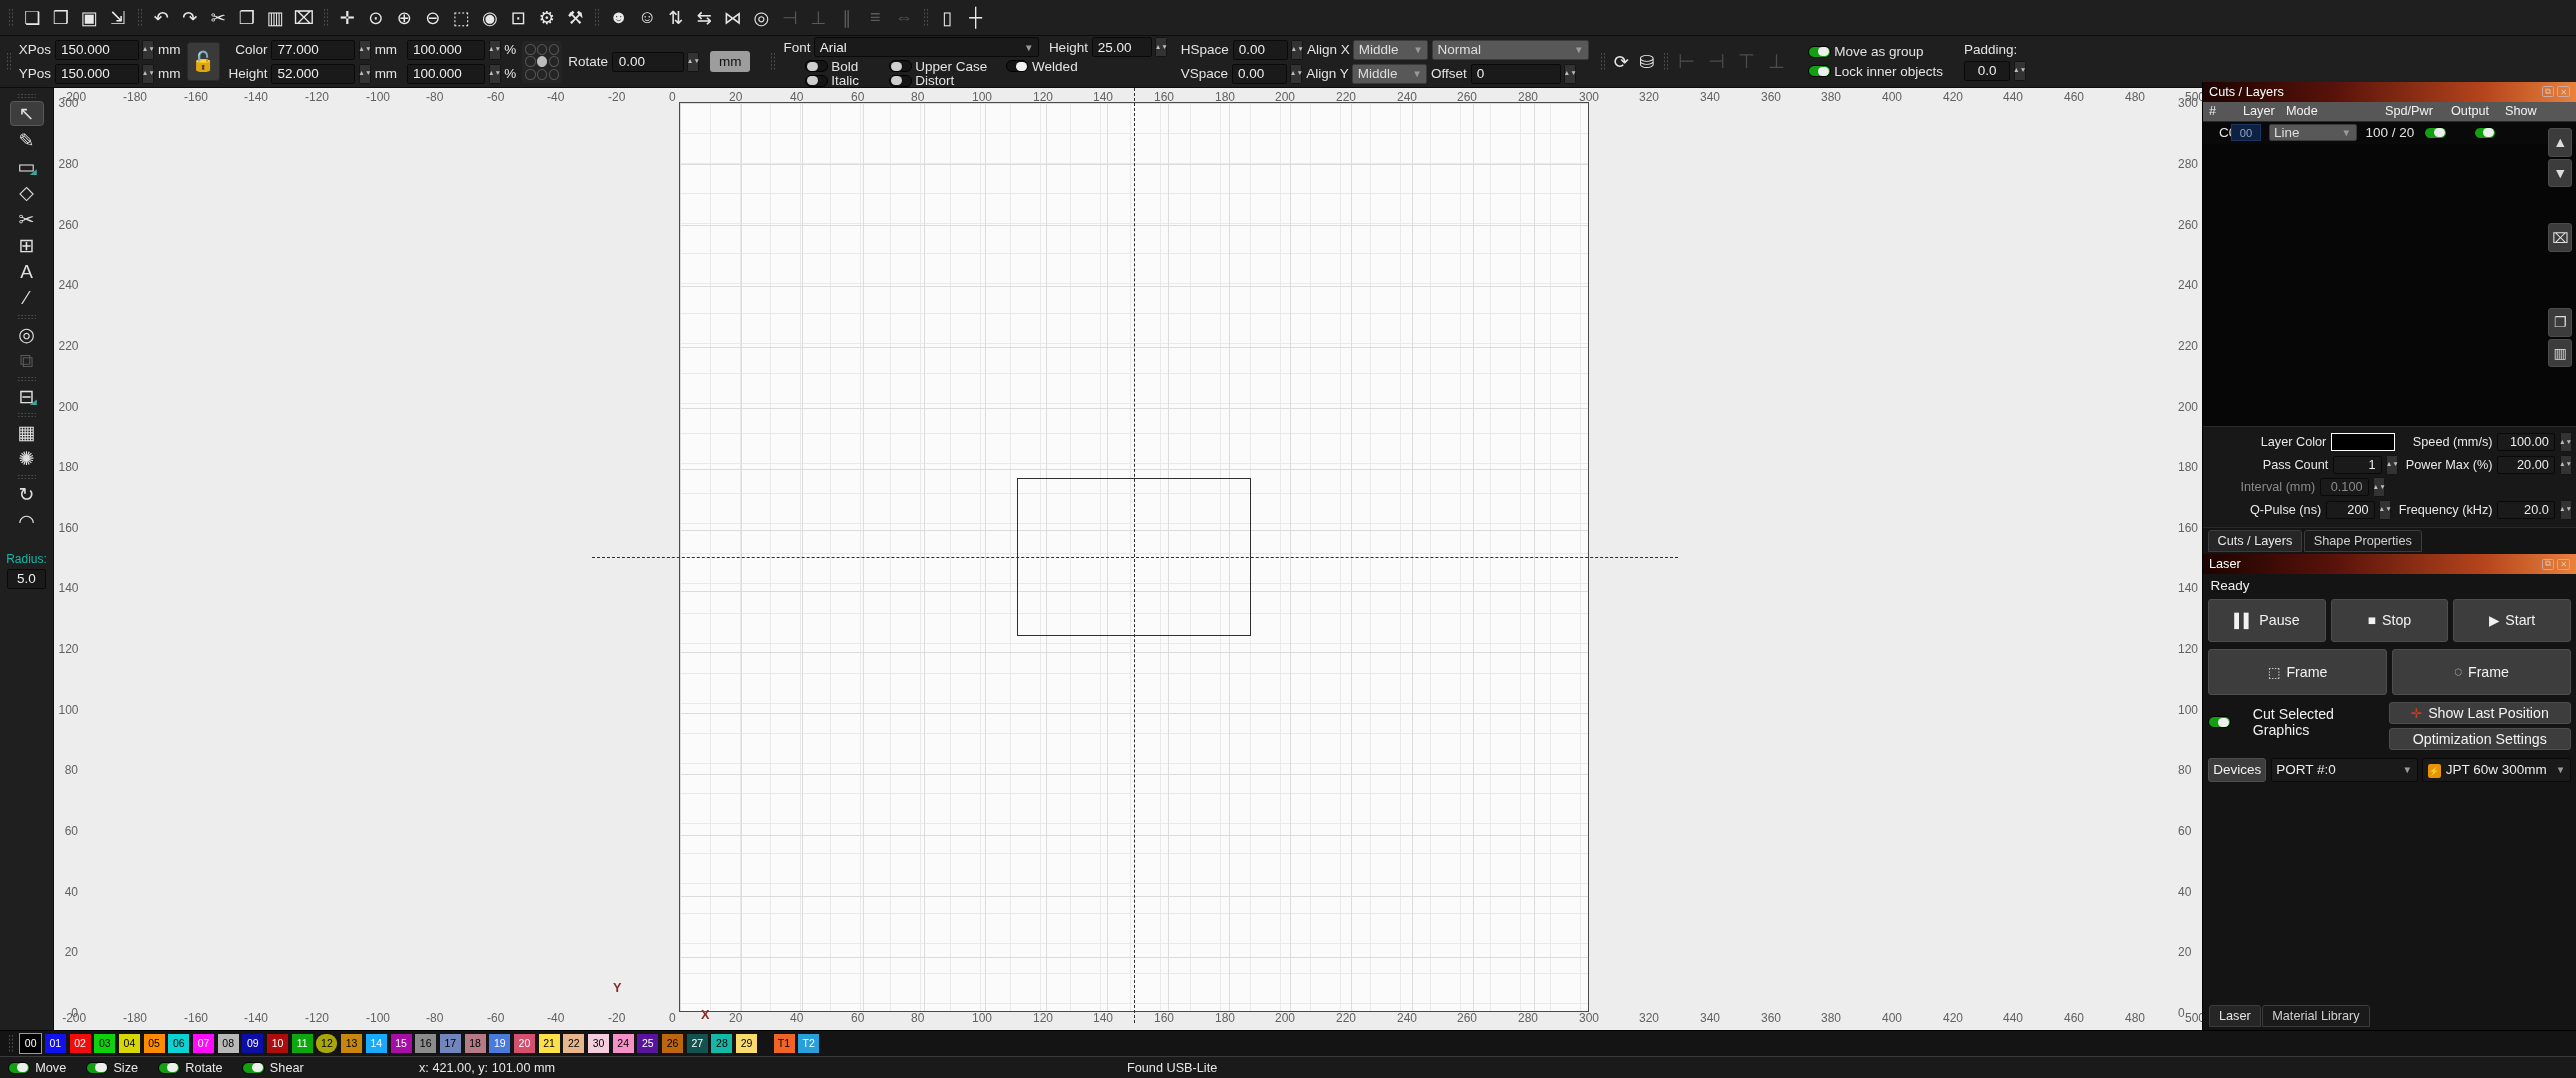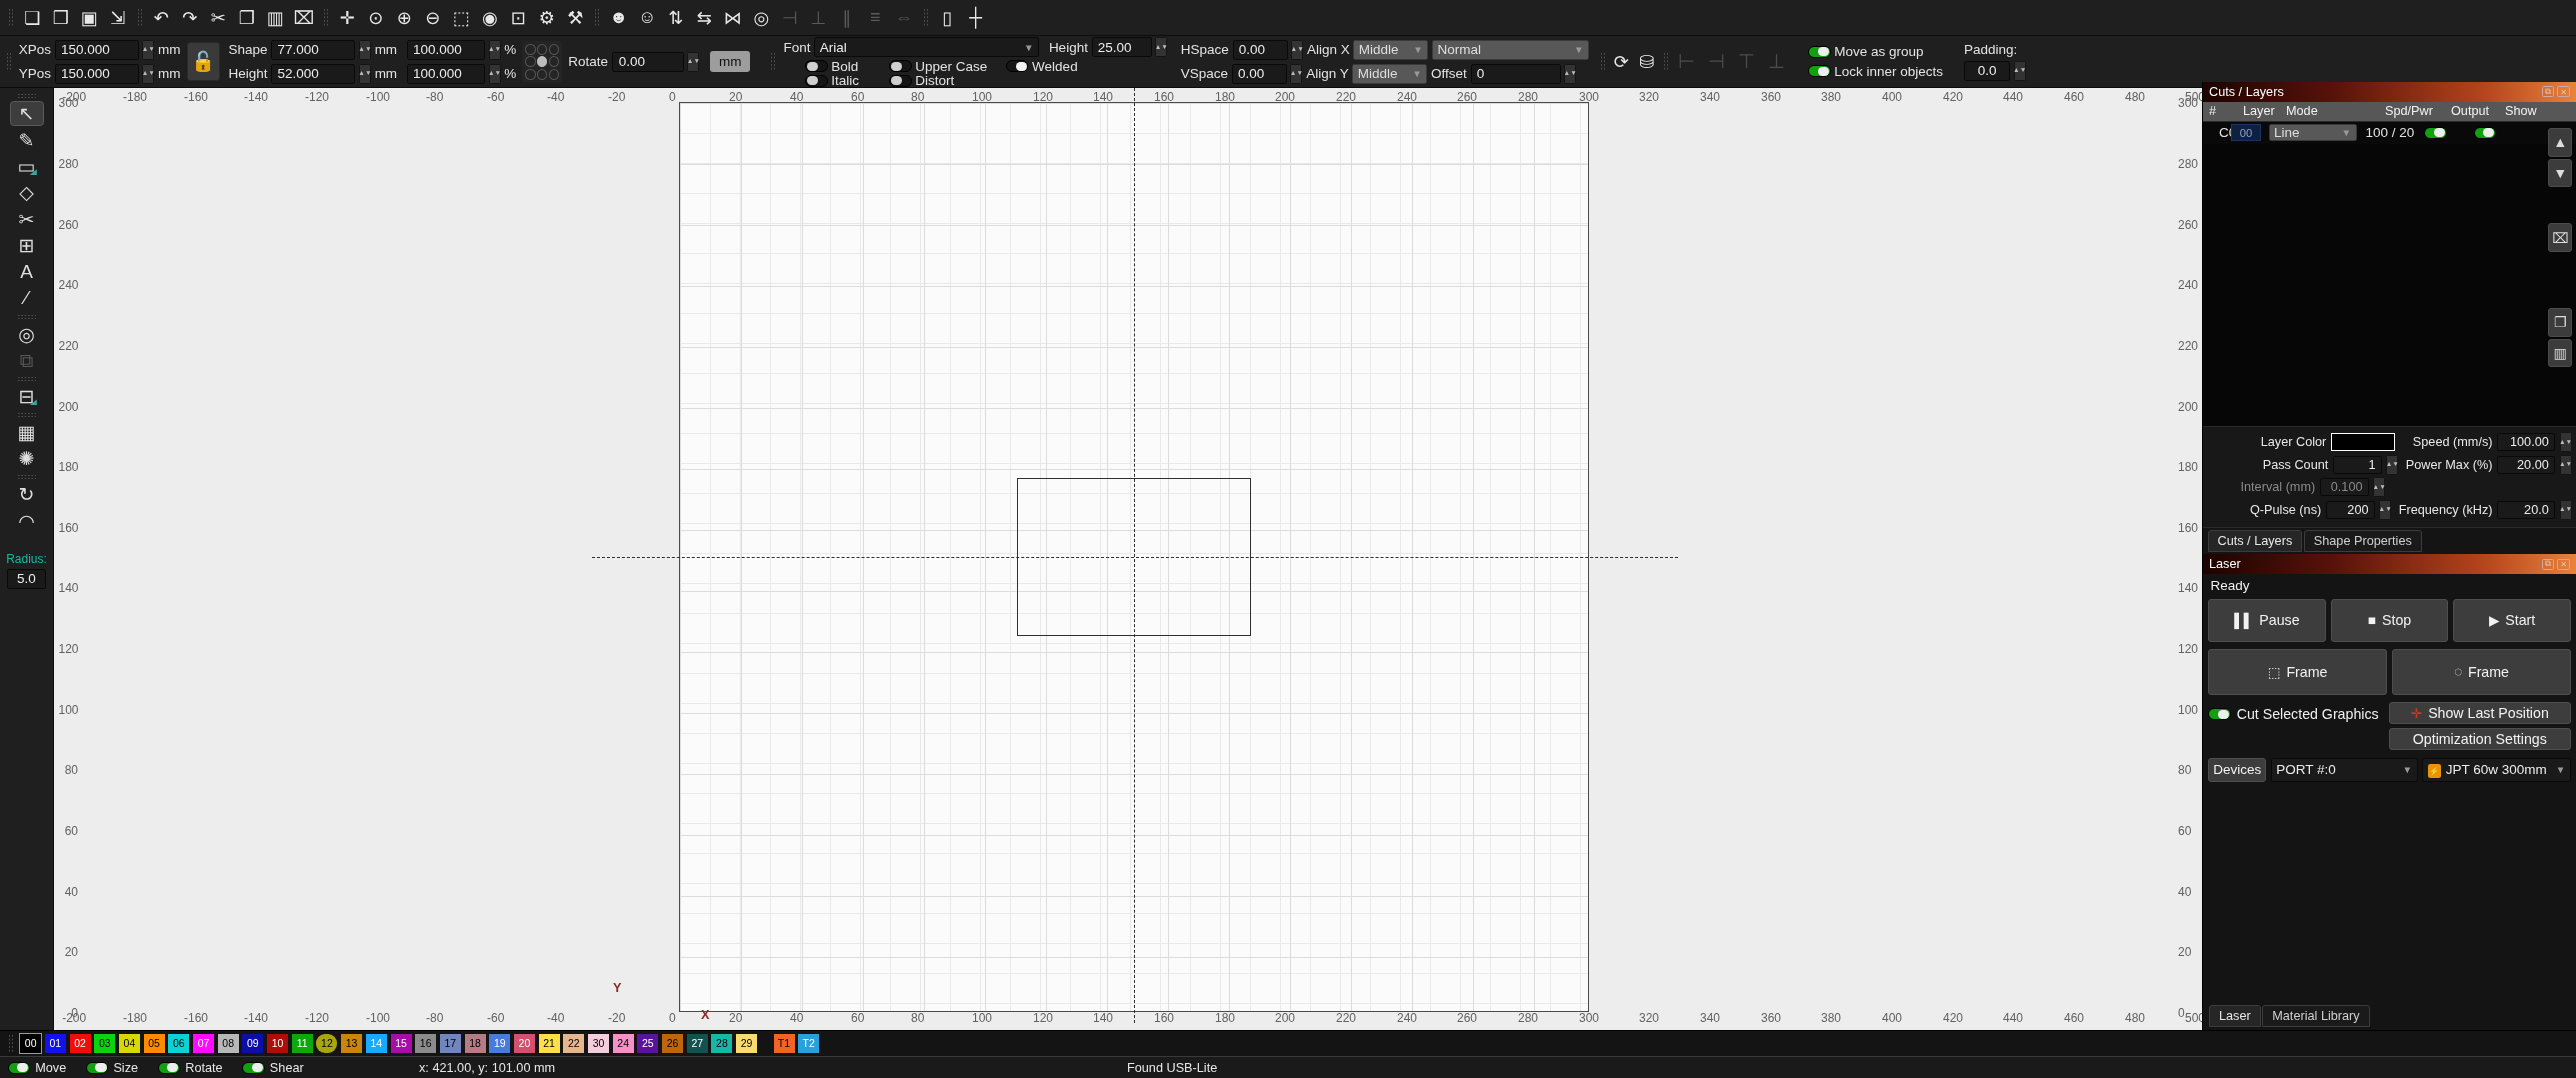--- a/index.html
+++ b/index.html
@@ -85,21 +85,21 @@
   .ptab { font-size:12.7px; color:#e8e8e8; padding:3px 9px; border:0.7px solid #3c3c3c; border-radius:3px 3px 0 0; background:#262626; }
   .ptab.inactive { background:#1a1a1a; color:#cfcfcf; }
   #laser-status { color:#f0f0f0; font-size:13.5px; padding:4.5px 7.5px 1.5px 7.5px; }
   .lrow { display:flex; gap:5.2px; padding:3.7px 5.2px; }
   .lbtn { background:#3d3d3d; border:0.7px solid #4e4e4e; border-radius:3px; color:#f2f2f2; font-size:14.2px; display:flex; align-items:center; justify-content:center; gap:6px; }
   .big { height:43px; flex:1; }
   .med { height:46px; flex:1; }
   .small { height:22.5px; }
   .licon { font-size:13.5px; }
   #cutsel-row { display:flex; align-items:flex-start; padding:3px 5.2px; gap:6px; }
-  #cutsel-left { display:flex; align-items:center; gap:6px; flex:1; padding-top:4.5px; font-size:14.2px; color:#f0f0f0; }
+  #cutsel-left { display:flex; align-items:center; gap:22px; flex:1; padding-top:4.5px; font-size:14.2px; color:#f0f0f0; }
   #cutsel-right { width:182px; display:flex; flex-direction:column; gap:3.7px; }
   .red { color:#cc3b1f; }
   #devices-row { display:flex; gap:4.5px; padding:4.5px 5.2px; align-items:center; }
   #devices-btn { width:58px; height:24px; font-size:13.5px; }
   #port-select { width:147px; height:24px; }
   #device-select { flex:1; height:24px; }
   .devchip { width:13.5px; height:13.5px; background:#e8940a; border-radius:2.2px; display:inline-flex; align-items:center; justify-content:center; font-size:8.2px; color:#3a2; margin-right:4.5px; }
   #bottom-tabs { position:absolute; left:6px; bottom:3px; display:flex; gap:1.5px; }
 
   
@@ -172,21 +172,21 @@
         <input class="ninput" style="width: 84px;" value="150.000">
         <span class="spin">▲▼</span>
         <span class="flabel">mm</span>
       </div>
     </div>
     <div class="lockbtn">
         <span>🔓</span>
       </div>
     <div class="col">
       <div class="frow">
-        <span class="flabel" style="width:42px;text-align:right">Shape</span>
+        <span class="flabel" style="width:42px;text-align:right">Color</span>
         <input class="ninput" style="width: 84px;" value="77.000">
         <span class="spin">▲▼</span>
         <span class="flabel">mm</span>
         <input class="ninput" style="width: 78px; margin-left: 6px;" value="100.000">
         <span class="spin">▲▼</span>
         <span class="flabel">%</span>
       </div>
       <div class="frow">
         <span class="flabel" style="width:42px;text-align:right">Height</span>
         <input class="ninput" style="width: 84px;" value="52.000">

